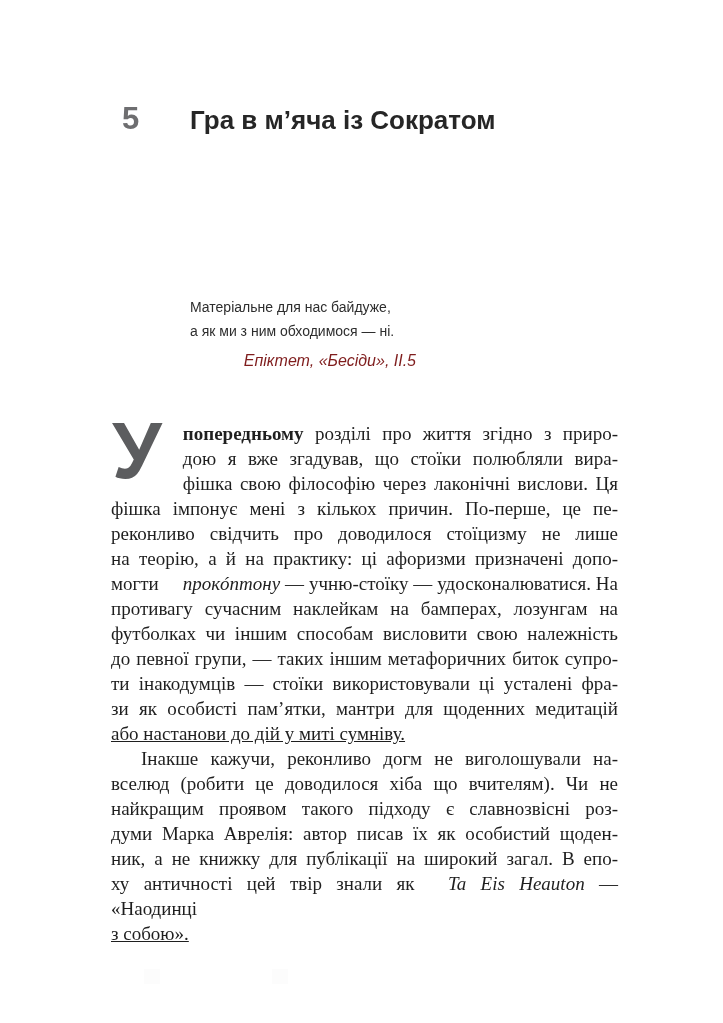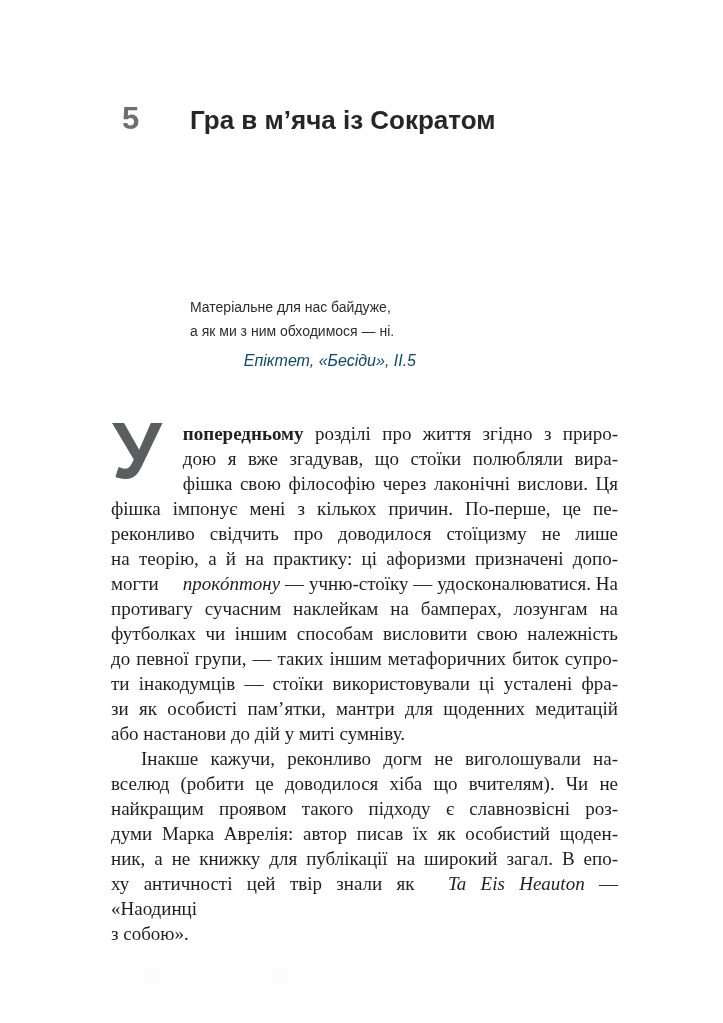--- a/index.html
+++ b/index.html
@@ -54,40 +54,40 @@
   }
   .epigraph-line {
     font-size: 14px;
     line-height: 24px;
   }
   .epigraph-attribution {
     margin-top: 9px;
     font-size: 16px;
     font-style: italic;
     text-align: right;
-    color: #0c4a6e;
+    color: #7f1d1d;
   }
 
   
   .body-text {
     position: absolute;
     left: 111px;
     top: 421px;
     width: 507px;
     font-size: 19px;
     line-height: 25px;
     color: #1f1f1f;
   }
   .paragraph { margin: 0; }
   .line {
     text-align: justify;
     text-align-last: justify;
     white-space: normal;
   }
-  .line.last { text-align-last: left; }
+  .line.last { text-align-last: left; text-decoration: underline; }
   .line.indent { text-indent: 30px; }
   .drop-cap {
     float: left;
     font-family: "Liberation Sans", sans-serif;
     font-weight: bold;
     font-size: 80px;
     line-height: 56px;
     height: 58px;
     margin: 2px 21px 0 1px;
     color: #5c5d5f;

